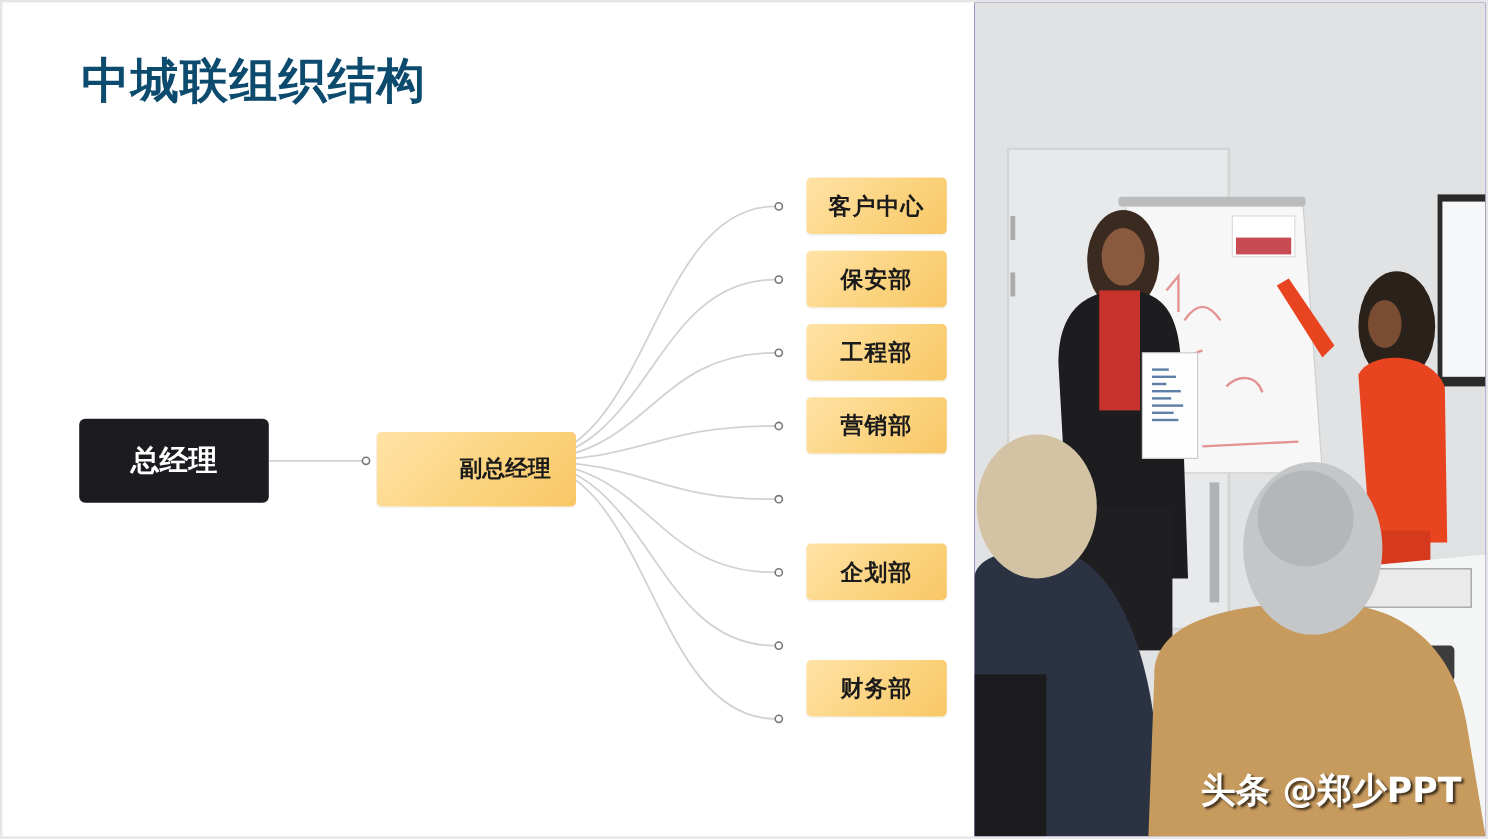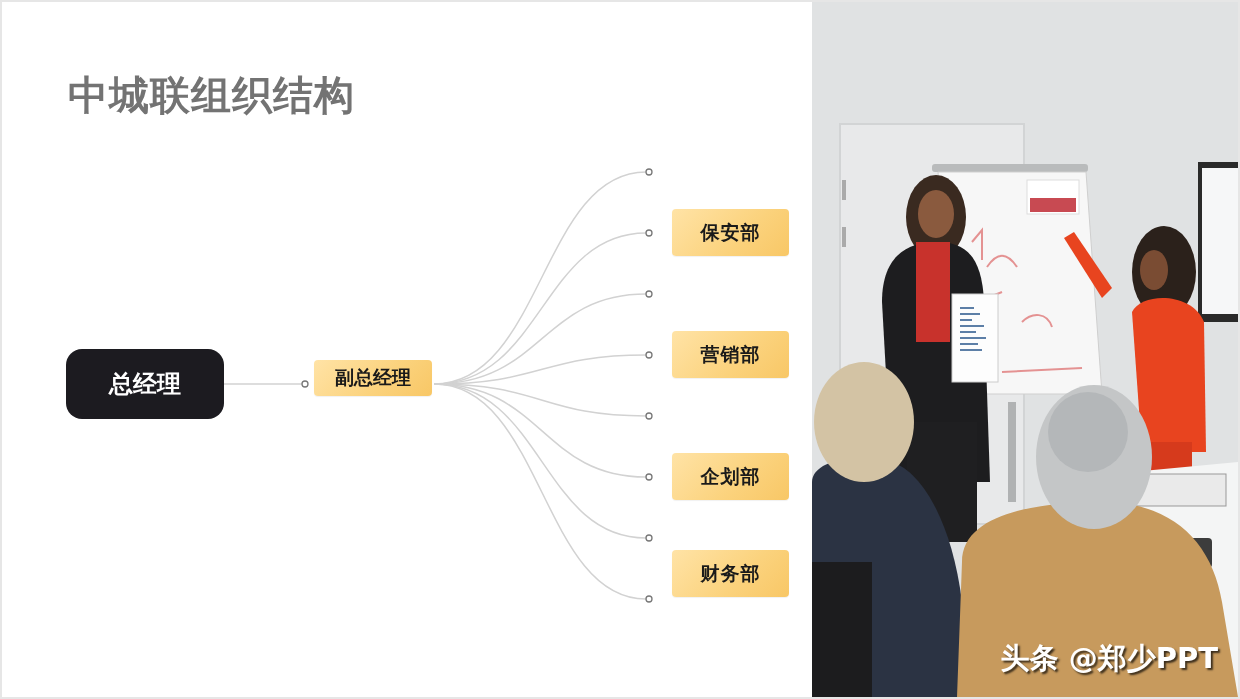--- a/index.html
+++ b/index.html
@@ -1,25 +1,25 @@
 <!DOCTYPE html>
 <html><head>
 <meta charset="utf-8">
 <style>
   html, body { margin:0; padding:0; }
   body { width:1240px; height:699px; position:relative; overflow:hidden; background:#e6e6e6;
          font-family:"DejaVu Sans", "Liberation Sans", sans-serif; }
   .slide { position:absolute; left:2px; top:2px; width:1236px; height:695px; background:#ffffff; overflow:hidden; }
-  .title { position:absolute; left:66px; top:38px; font-size:40px; font-weight:bold; color:#737373; letter-spacing:1px;margin-top:28px; }
-  .root { position:absolute; left:64px; top:347px; width:158px; height:70px; background:#1c1b20; border-radius:16px;
+  .title { position:absolute; left:66px; top:38px; font-size:40px; font-weight:bold; color:#0c4a6e; letter-spacing:1px; }
+  .root { position:absolute; left:64px; top:347px; width:158px; height:70px; background:#1c1b20; border-radius:5px;
           color:#fff; font-size:24px; font-weight:bold; display:flex; align-items:center; justify-content:center; }
   .node { position:absolute; background:linear-gradient(135deg,#ffe3a6 0%,#fbd27c 60%,#f8c766 100%); border-radius:4px;
           color:#1a1a1a; font-weight:bold; display:flex; align-items:center; justify-content:center;
           box-shadow:0 1px 1px rgba(0,0,0,0.06); }
-  .vp { left:312px; top:358px; width:118px; height:36px; font-size:19px; }
+  .vp { left:312px; top:358px; width:118px; height:62px; font-size:19px;padding-left:48px; }
   .dept { left:670px; width:117px; height:47px; font-size:19px; letter-spacing:1px; }
   svg.lines { position:absolute; left:0; top:0; }
   .photo { position:absolute; left:810px; top:0; width:426px; height:695px; overflow:hidden; background:#4c1d95; }
   .watermark { position:absolute; right:20px; bottom:18px; font-size:29px; color:#fff; font-weight:bold;
                text-shadow:2px 2px 2px rgba(0,0,0,0.7); letter-spacing:0px; }
 </style>
 </head>
 <body>
 
 <div class="slide">
@@ -47,21 +47,23 @@
       <circle cx="647" cy="414" r="3"></circle>
       <circle cx="647" cy="475" r="3"></circle>
       <circle cx="647" cy="536" r="3"></circle>
       <circle cx="647" cy="597" r="3"></circle>
     </g>
   </svg>
 
   <div class="root">总经理</div>
   <div class="node vp">副总经理</div>
 
+  <div class="node dept" style="top:146px">客户中心</div>
   <div class="node dept" style="top:207px">保安部</div>
+  <div class="node dept" style="top:268px">工程部</div>
   <div class="node dept" style="top:329px">营销部</div>
   <div class="node dept" style="top:451px">企划部</div>
   <div class="node dept" style="top:548px">财务部</div>
 
   <div class="photo">
     <svg width="426" height="695" viewBox="0 0 426 695">
 
       <rect x="0" y="0" width="426" height="695" fill="#e0e2e3"></rect>
 
       <rect x="28" y="122" width="184" height="400" fill="#e8e9ea" stroke="#d2d4d5" stroke-width="2"></rect>

